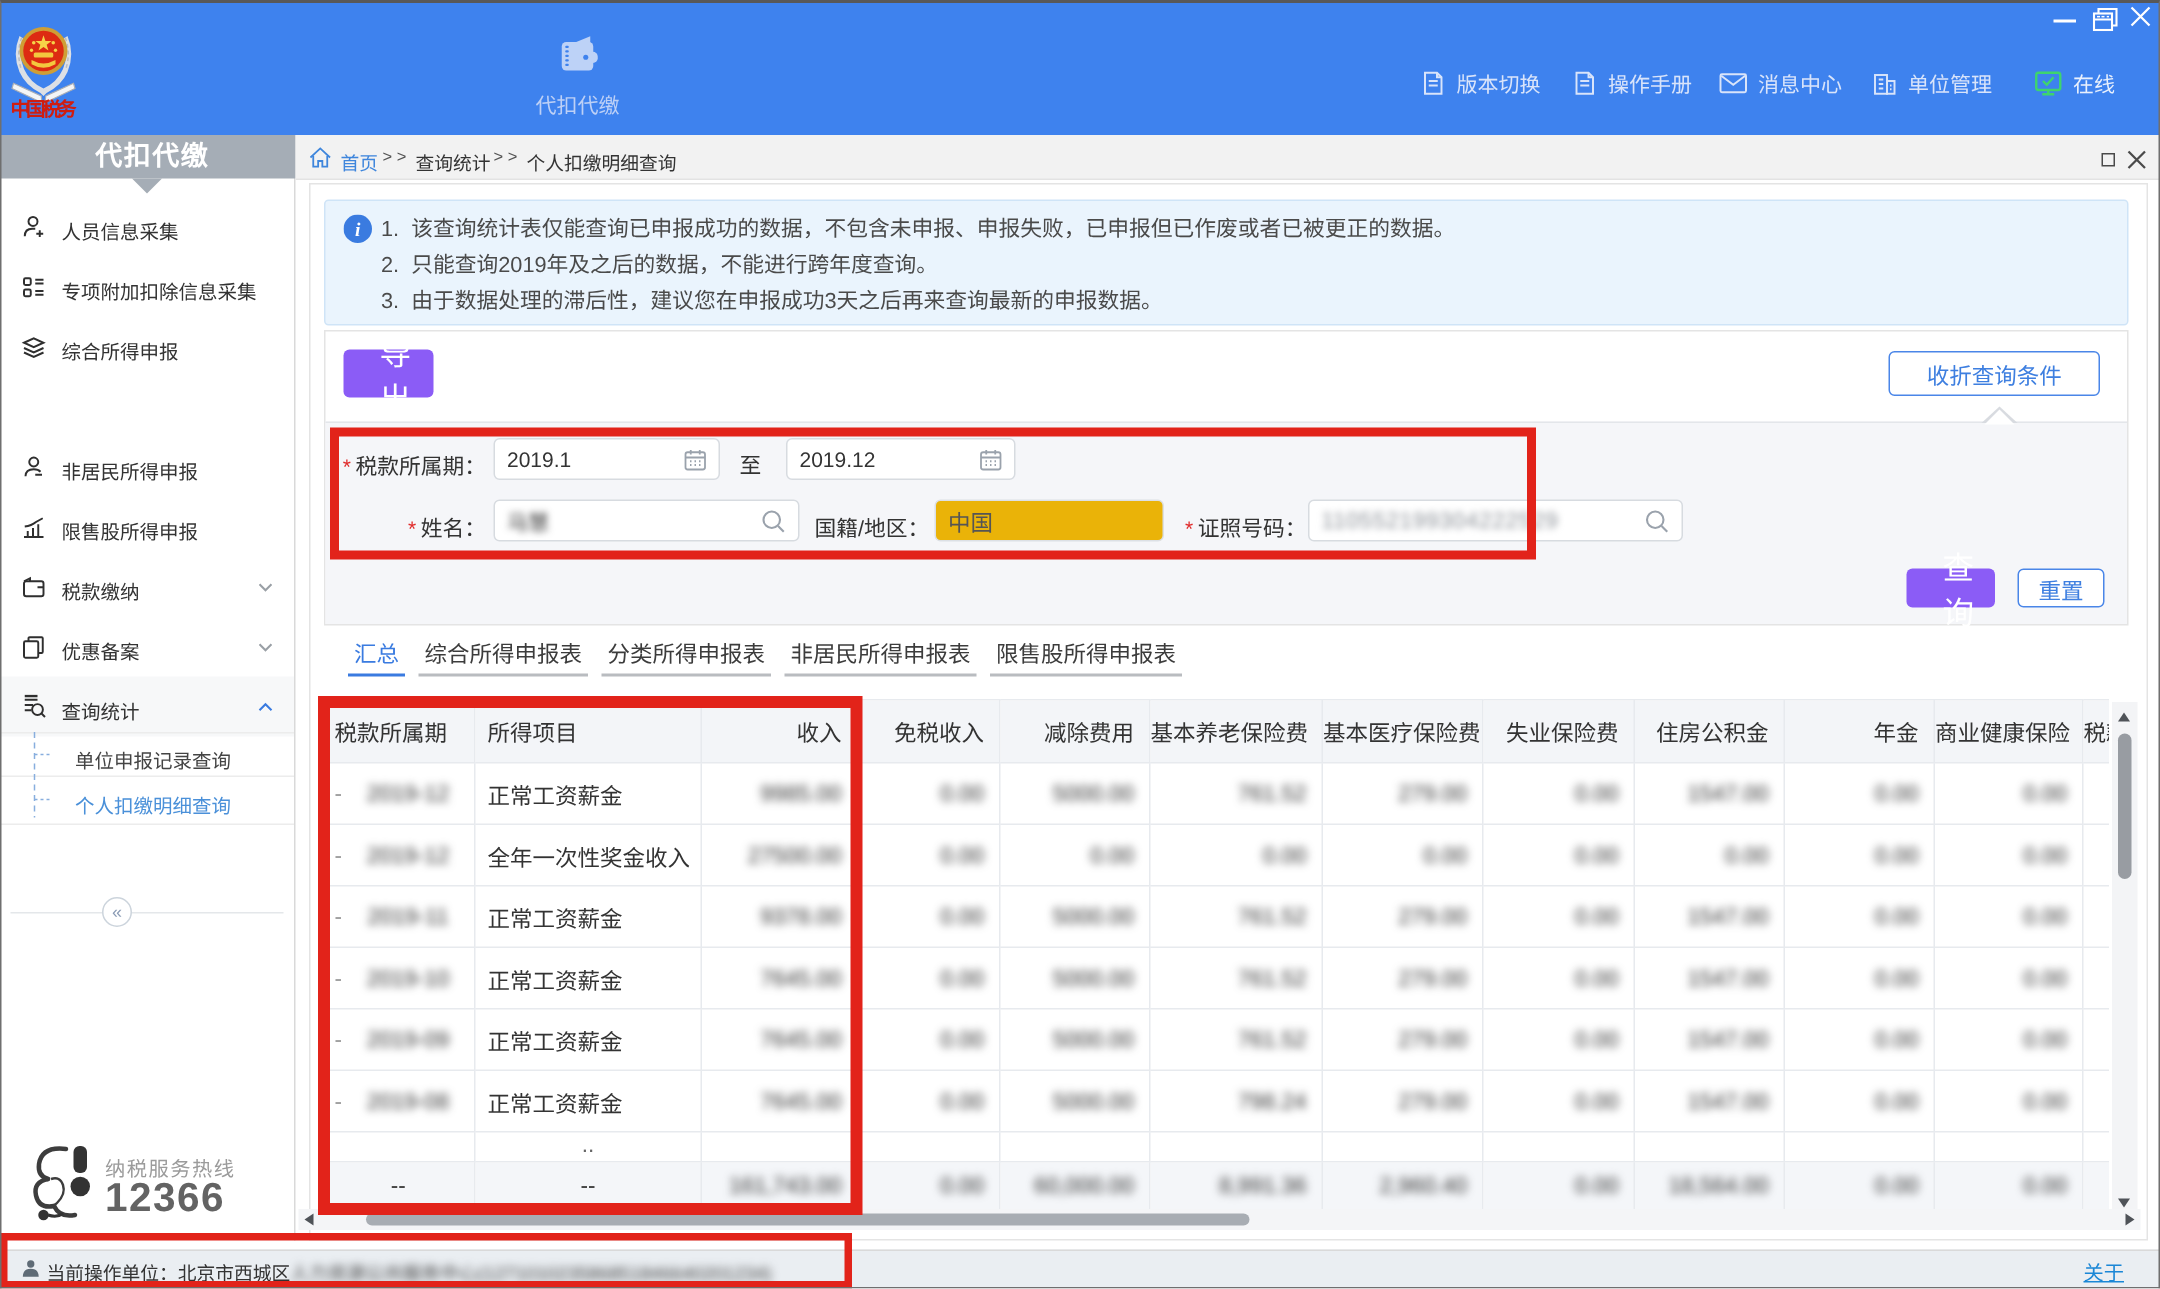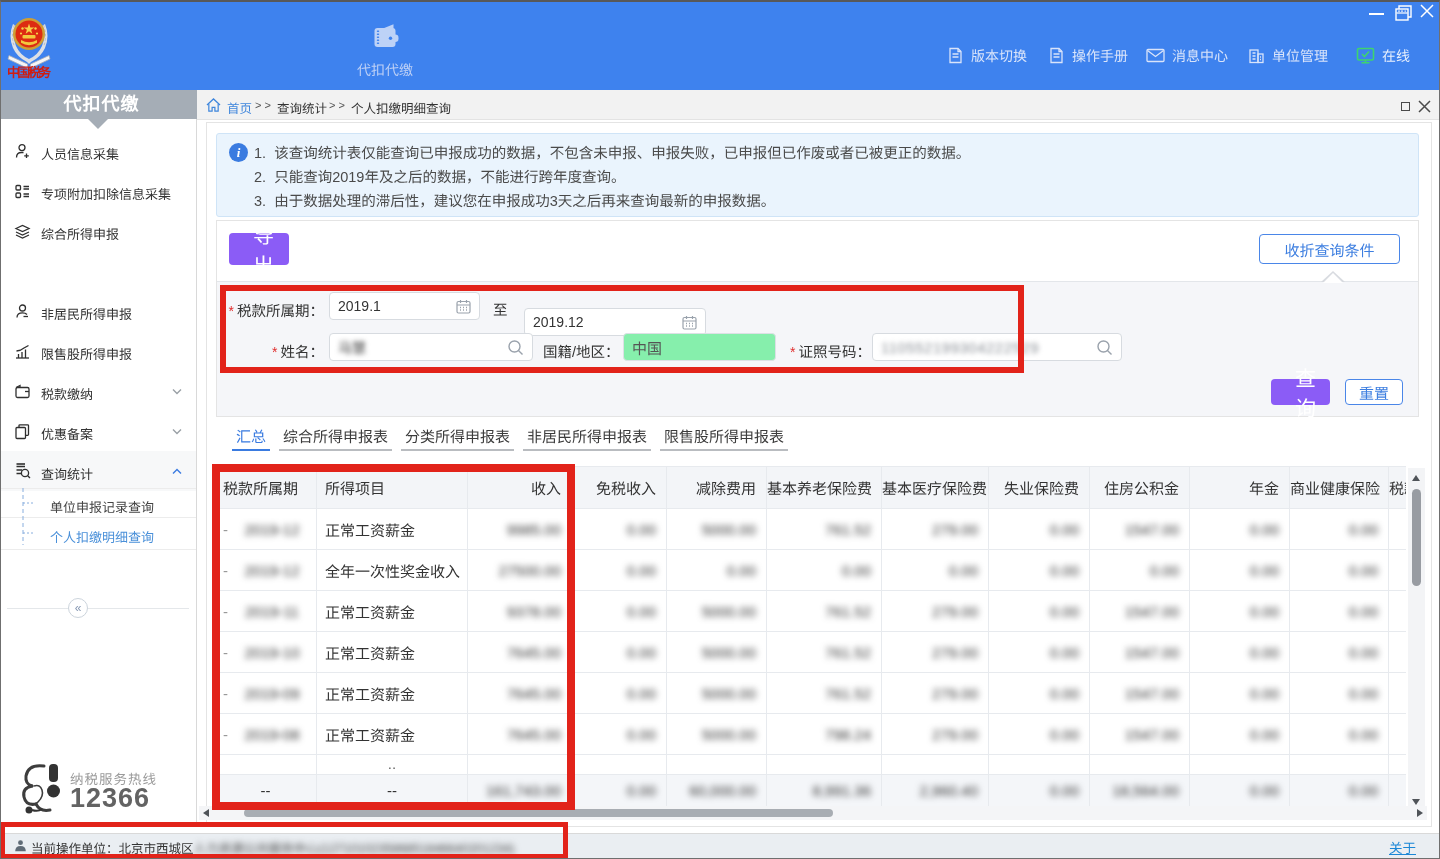--- a/index.html
+++ b/index.html
@@ -32,21 +32,21 @@
 #infobox{position:absolute;left:216px;top:133px;width:1203px;height:84px;background:#eaf4fd;border:1px solid #cfe4f7;border-radius:3px;}
 #infobox ol{list-style:none;position:absolute;left:37px;top:7px;}
 #infobox li{font-size:14.5px;color:#4a4a4a;line-height:24px;}
 #secbox{position:absolute;left:216px;top:220px;width:1203px;height:197px;border:1px solid #e4e4e4;}
 #formarea{position:absolute;left:217px;top:281px;width:1201px;height:135px;background:#f5f6f9;border-top:1px solid #e3e6ea;}
 .btn-blue{position:absolute;background:#8b5cf6;color:#fff;font-size:21px;border-radius:4px;display:flex;align-items:center;justify-content:center;padding-left:24px;}
 .btn-line{position:absolute;background:#fff;color:#3e7fe0;font-size:15px;border-radius:4px;border:1px solid #4a86e8;display:flex;align-items:center;justify-content:center;}
 .flabel{position:absolute;font-size:14.5px;color:#333;text-align:right;}
 .flabel .req{color:#e02c2c;margin-right:3px;font-size:14px;}
 .finput{position:absolute;height:28px;background:#fff;border:1px solid #d7dbe0;border-radius:4px;font-size:14px;color:#333;display:flex;align-items:center;padding-left:8px;}
-.finput.dis{background:#86efac;border-color:#dce0e5;color:#555;}
+.finput.dis{background:#eab308;border-color:#dce0e5;color:#555;}
 .fico{position:absolute;right:8px;top:6px;}
 
 #tabs{position:absolute;left:232px;top:428px;font-size:15px;}
 #tabs span{display:inline-block;line-height:17px;padding:0 4px 4px 4px;margin-right:9px;border-bottom:2px solid #b9bcc0;color:#3c3c3c;}
 #tabs span.on{color:#3a7be0;border-bottom-color:#3a7be0;}
 
 #tblwrap{position:absolute;left:214px;top:466px;width:1192px;height:341px;overflow:hidden;}
 table{border-collapse:collapse;table-layout:fixed;width:1240px;}
 th,td{border:1px solid #e7eaee;font-size:15px;font-weight:normal;overflow:hidden;white-space:nowrap;}
 thead th{background:#f3f5f8;height:42px;color:#333;}
@@ -299,21 +299,21 @@
 <div class="abs" style="left:1321px;top:271px;width:0;height:0;border-left:12px solid transparent;border-right:12px solid transparent;border-bottom:11px solid #d8dbe0;"></div>
 <div class="abs" style="left:1323px;top:273px;width:0;height:0;border-left:10px solid transparent;border-right:10px solid transparent;border-bottom:10px solid #fff;"></div>
 
 <div class="flabel" style="left:220px;top:299px;width:104px;"><span class="req">*</span>税款所属期：</div>
 <div class="finput" style="left:329px;top:292px;width:151px;">2019.1<svg class="fico" width="15" height="15" viewBox="0 0 15 15" fill="none" stroke="#9aa2ac" stroke-width="1.2">
       <rect x="1" y="2.5" width="13" height="11.5" rx="1.5"></rect>
       <path d="M4.5 1 V4 M10.5 1 V4 M1 6 H14"></path>
       <path d="M4 8.5 H5 M7 8.5 H8 M10 8.5 H11 M4 11 H5 M7 11 H8 M10 11 H11" stroke-width="1.3"></path>
     </svg></div>
 <div class="flabel" style="left:493px;top:298px;">至</div>
-<div class="finput" style="left:524px;top:292px;width:182px;margin-top:16px;">2019.12<svg class="fico" width="15" height="15" viewBox="0 0 15 15" fill="none" stroke="#9aa2ac" stroke-width="1.2">
+<div class="finput" style="left:524px;top:292px;width:153px;">2019.12<svg class="fico" width="15" height="15" viewBox="0 0 15 15" fill="none" stroke="#9aa2ac" stroke-width="1.2">
       <rect x="1" y="2.5" width="13" height="11.5" rx="1.5"></rect>
       <path d="M4.5 1 V4 M10.5 1 V4 M1 6 H14"></path>
       <path d="M4 8.5 H5 M7 8.5 H8 M10 8.5 H11 M4 11 H5 M7 11 H8 M10 11 H11" stroke-width="1.3"></path>
     </svg></div>
 
 <div class="flabel" style="left:240px;top:340px;width:84px;"><span class="req">*</span>姓名：</div>
 <div class="finput" style="left:329px;top:333px;width:204px;">
     <span class="blur2">马慧</span>
     <svg class="fico" style="top:5px" width="17" height="17" viewBox="0 0 17 17" fill="none" stroke="#9aa2ac" stroke-width="1.4">
       <circle cx="7.5" cy="7.5" r="5.5"></circle>

